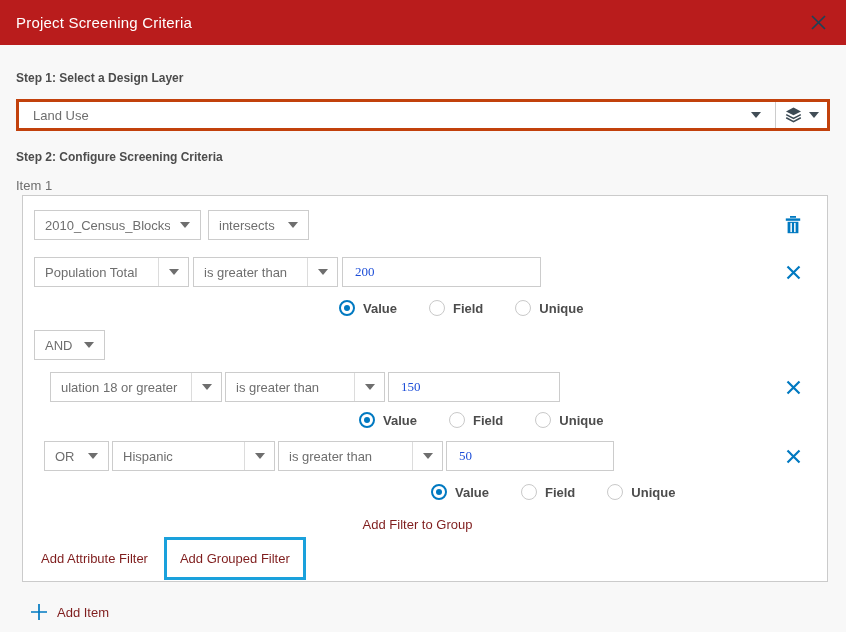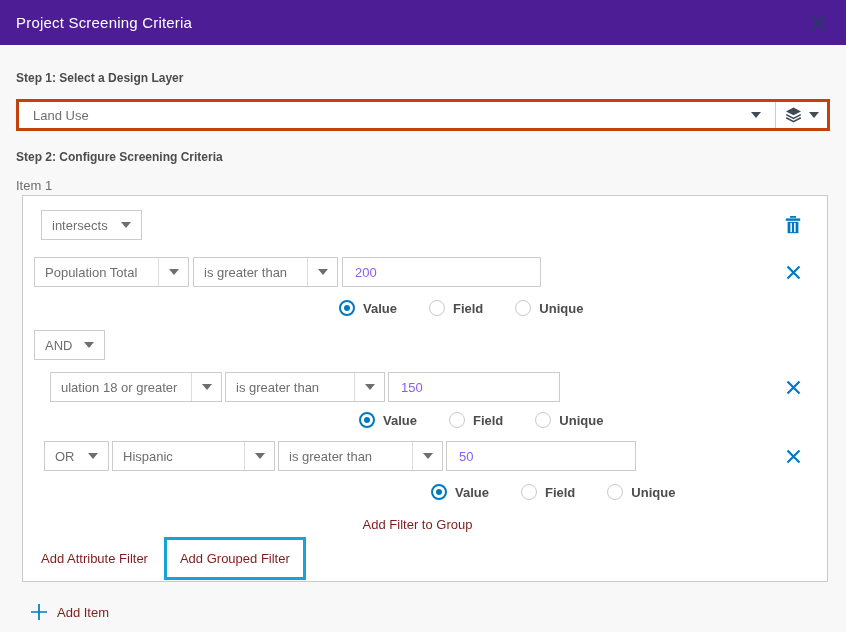--- a/index.html
+++ b/index.html
@@ -6,21 +6,21 @@
   html,body { width: 846px; height: 632px; }
   body {
     font-family: "Liberation Sans", sans-serif;
     background: #f8f8f8;
     color: #4c4c4c;
     overflow: hidden;
   }
   
   .modal-header {
     height: 45px;
-    background: #4c1d95;
+    background: #b91c1c;
     display: flex;
     align-items: center;
     padding: 0 16px;
   }
   .modal-title { color: #ffffff; font-size: 15px; font-weight: 500; letter-spacing: .2px; }
   .close-btn {
     margin-left: auto;
     width: 24px; height: 24px;
     display: flex; align-items: center; justify-content: center;
     cursor: pointer; background: none; border: none;
@@ -71,22 +71,22 @@
   .sel {
     height: 30px; background: #fff; border: 1px solid #cccccc;
     display: flex; align-items: center; font-size: 13px; color: #6e6e6e;
     cursor: pointer; flex: none;
   }
   .sel .txt { padding: 0 10px; flex: 1; white-space: nowrap; overflow: hidden; }
   .sel .caret-zone { width: 30px; flex: none; display: flex; justify-content: center; align-items: center; align-self: stretch; }
   .sel.divided .caret-zone { border-left: 1px solid #dcdcdc; }
   .tinput {
     height: 30px; border: 1px solid #cccccc; background: #fff;
-    font-family: Liberation Sans, sans-serif;
-    font-size: 13px; color: #8b5cf6; padding: 0 12px; flex: none;
+    font-family: Liberation Serif, serif;
+    font-size: 13px; color: #1d4ed8; padding: 0 12px; flex: none;
   }
   .icon-btn { background: none; border: none; cursor: pointer; margin-left: auto; display: flex; align-items: center; }
 
   
   .radio-row { display: flex; align-items: center; margin-top: 13px; }
   .radio-opt { display: flex; align-items: center; margin-right: 32px; cursor: pointer; }
   .radio-circle {
     width: 16px; height: 16px; border-radius: 50%;
     background: #fff; border: 1px solid #c9c9c9; flex: none;
     position: relative;
@@ -153,20 +153,26 @@
       <span class="caret dark"></span>
     </div>
   </div>
 
   <div class="step-label step2-label">Step 2: Configure Screening Criteria</div>
   <div class="item-label">Item 1</div>
 
   <div class="item-panel">
 
     <div class="frow">
+      <div class="sel" style="width:167px">
+        <span class="txt">2010_Census_Blocks</span>
+        <span class="caret-zone">
+            <span class="caret"></span>
+          </span>
+      </div>
       <div class="sel" style="width:101px;margin-left:7px">
         <span class="txt">intersects</span>
         <span class="caret-zone">
             <span class="caret"></span>
           </span>
       </div>
       <button class="icon-btn">
         <span>
           <svg width="16" height="18" viewBox="0 0 16 18">
             <rect x="5" y="0" width="6" height="1.8" fill="#0079c1"></rect>
@@ -276,21 +282,21 @@
         <span class="caret-zone">
             <span class="caret"></span>
           </span>
       </div>
       <div class="sel divided" style="width:165px;margin-left:3px">
         <span class="txt">is greater than</span>
         <span class="caret-zone">
             <span class="caret"></span>
           </span>
       </div>
-      <input class="tinput" style="width: 190px; margin-left: 3px;" value="50">
+      <input class="tinput" style="width: 168px; margin-left: 3px;" value="50">
       <button class="icon-btn">
         <span>
           <svg width="15" height="15" viewBox="0 0 15 15">
               <path d="M1.5 1.5 L13.5 13.5 M13.5 1.5 L1.5 13.5" stroke="#0079c1" stroke-width="2.2" fill="none"></path>
             </svg>
         </span>
       </button>
     </div>
 
     <div class="radio-row" style="margin-left:397px">

